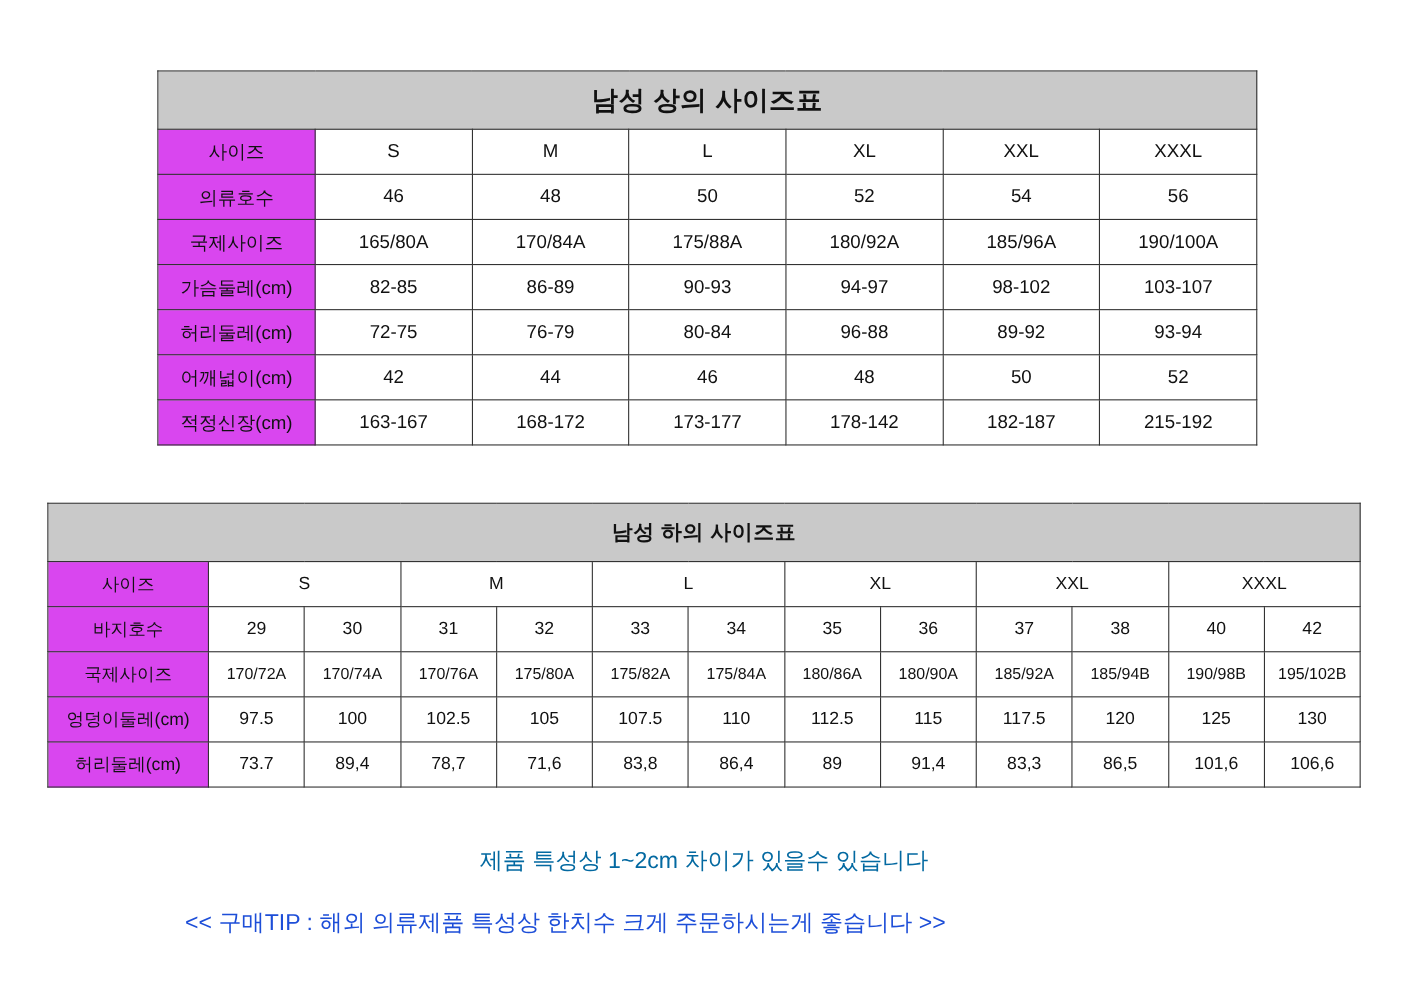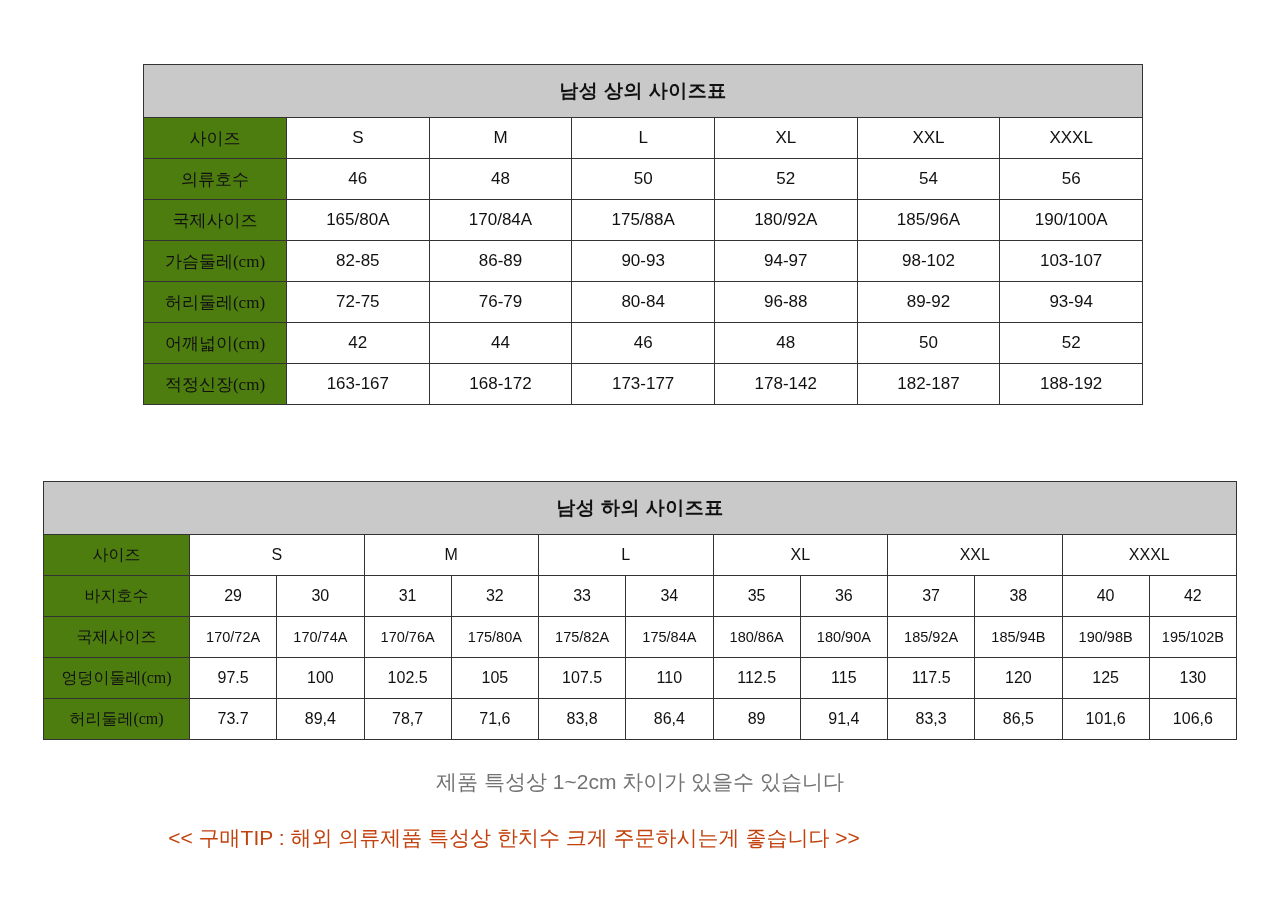--- a/index.html
+++ b/index.html
@@ -31,52 +31,50 @@
     vertical-align: middle;
     font-weight: normal;
     color: #111111;
   }
   .title-cell {
     background: #c9c9c9;
     font-weight: bold;
     letter-spacing: 0.5px;
   }
   .label-cell {
-    background: #4d7c0f;
-    font-family: Liberation Serif, serif;
+    background: #d946ef;
   }
 
   
   .top-table-wrap {
     position: absolute;
     left: 143px;
     top: 64px;
   }
   .top-table {
     width: 1000px;
   }
   .top-table td {
     height: 38px;
     font-size: 17px;
   }
   .top-table .title-cell {
     height: 50px;
-    font-size: 19px;
+    font-size: 24px;
   }
   .top-table col.c-label { width: 143px; }
 
   
   .bottom-table-wrap {
     position: absolute;
     left: 43px;
     top: 457px;
   }
   .bottom-table {
     width: 1194px;
-    margin-top: 24px;
   }
   .bottom-table td {
     height: 38px;
     font-size: 16px;
   }
   .bottom-table .title-cell {
     height: 50px;
     font-size: 19px;
   }
   .bottom-table col.c-label { width: 146px; }
@@ -88,30 +86,30 @@
     font-size: 16px;
   }
 
   
   .note-red {
     position: absolute;
     left: 0;
     top: 768px;
     width: 1280px;
     text-align: center;
-    color: #737373;
+    color: #0369a1;
     font-size: 21px;
   }
   .note-black {
     position: absolute;
     left: 0;
     top: 824px;
     width: 1028px;
     text-align: center;
-    color: #c2410c;
+    color: #1d4ed8;
     font-size: 21px;
   }
 </style>
 </head>
 <body>
 
 <div class="page">
 
   <div class="top-table-wrap">
     <table class="top-table">
@@ -189,21 +187,21 @@
           <td>52</td>
         </tr>
 
         <tr>
           <td class="label-cell">적정신장(cm)</td>
           <td>163-167</td>
           <td>168-172</td>
           <td>173-177</td>
           <td>178-142</td>
           <td>182-187</td>
-          <td>188-192</td>
+          <td>215-192</td>
         </tr>
       </tbody>
     </table>
   </div>
 
   <div class="bottom-table-wrap">
     <table class="bottom-table">
       <colgroup>
         <col class="c-label">
         <col>

